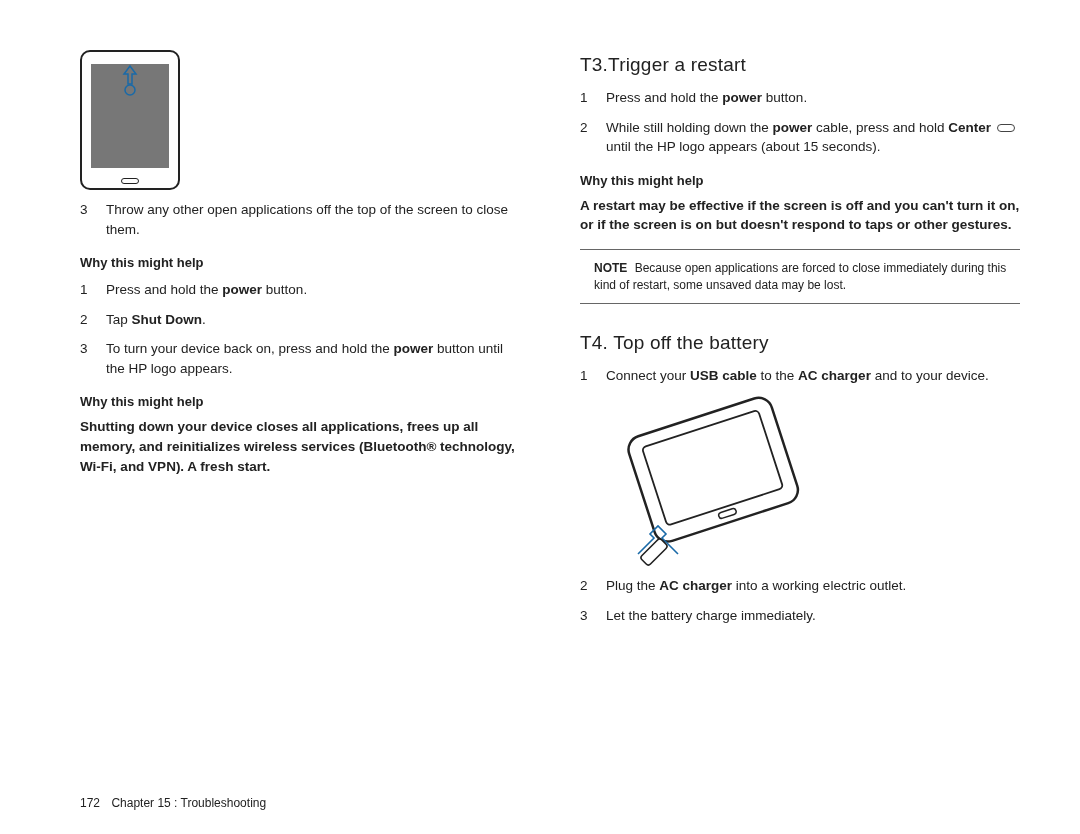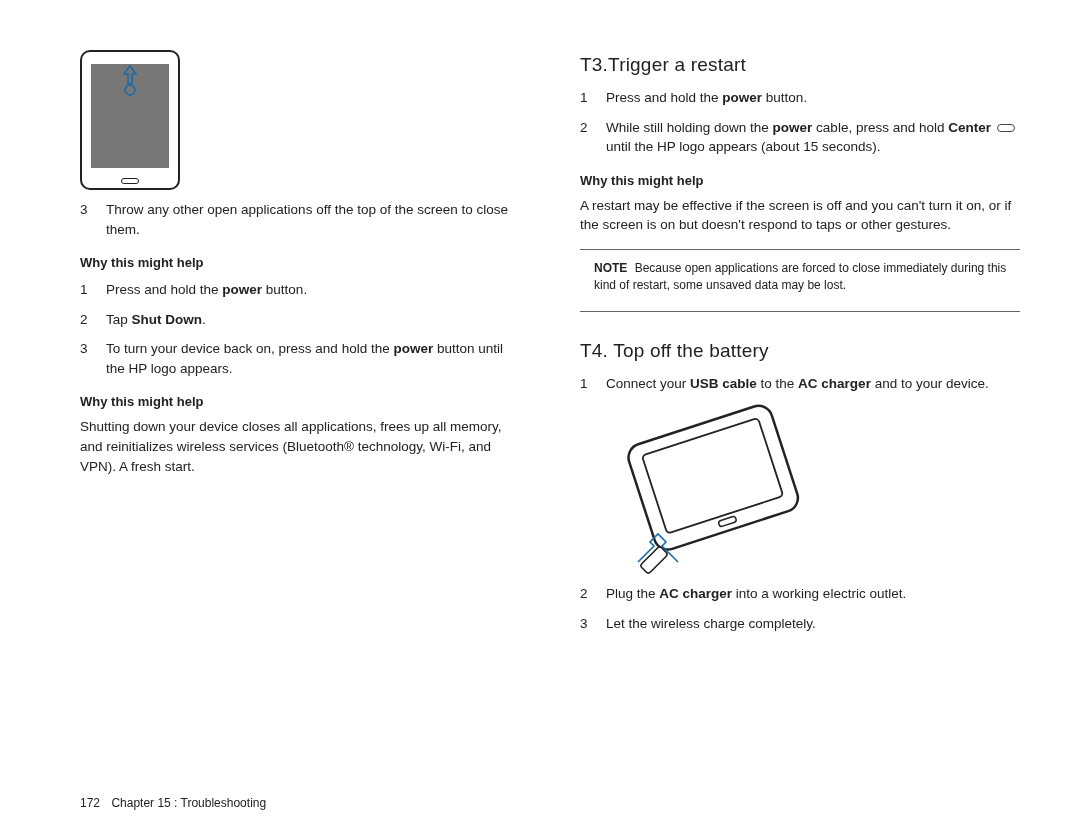--- a/index.html
+++ b/index.html
@@ -31,39 +31,39 @@
   }
   h4.subhead {
     font-size: 13px;
     font-weight: 600;
     margin: 16px 0 8px 0;
   }
   p.body {
     font-size: 13.5px;
     line-height: 1.45;
     margin: 8px 0;
-    font-weight: 400;
+    font-weight: 700;
   }
   .numitem {
     display: flex;
     font-size: 13.5px;
     line-height: 1.45;
     margin: 10px 0;
     font-weight: 300;
   }
   .numitem .n {
     width: 26px;
     flex: 0 0 26px;
   }
   .numitem .t { flex: 1; }
   b { font-weight: 600; }
   .notebox {
     border-top: 1px solid #666;
     border-bottom: 1px solid #666;
-    padding: 10px 4px 18px 14px;
+    padding: 10px 4px 10px 14px;
     margin: 14px 0;
     font-size: 12px;
     line-height: 1.4;
     font-weight: 300;
   }
   .notebox .tag { font-weight: 600; margin-right: 4px;}
   .notebox a { color: #d26b2a; text-decoration: none; }
   .footer {
     position: absolute;
     bottom: 24px;
@@ -221,21 +221,21 @@
     </div>
 
     <div class="numitem">
       <span class="n">2</span>
       <span class="t">
         <span>Plug the </span><b>AC charger</b><span> into a working electric outlet.</span>
       </span>
     </div>
     <div class="numitem">
       <span class="n">3</span>
-      <span class="t">Let the wireless charge completely.</span>
+      <span class="t">Let the battery charge immediately.</span>
     </div>
 
   </div>
 </div>
 
 <div class="footer">
   <span class="pg">172</span>
   <span>Chapter 15 : Troubleshooting</span>
 </div>
 

